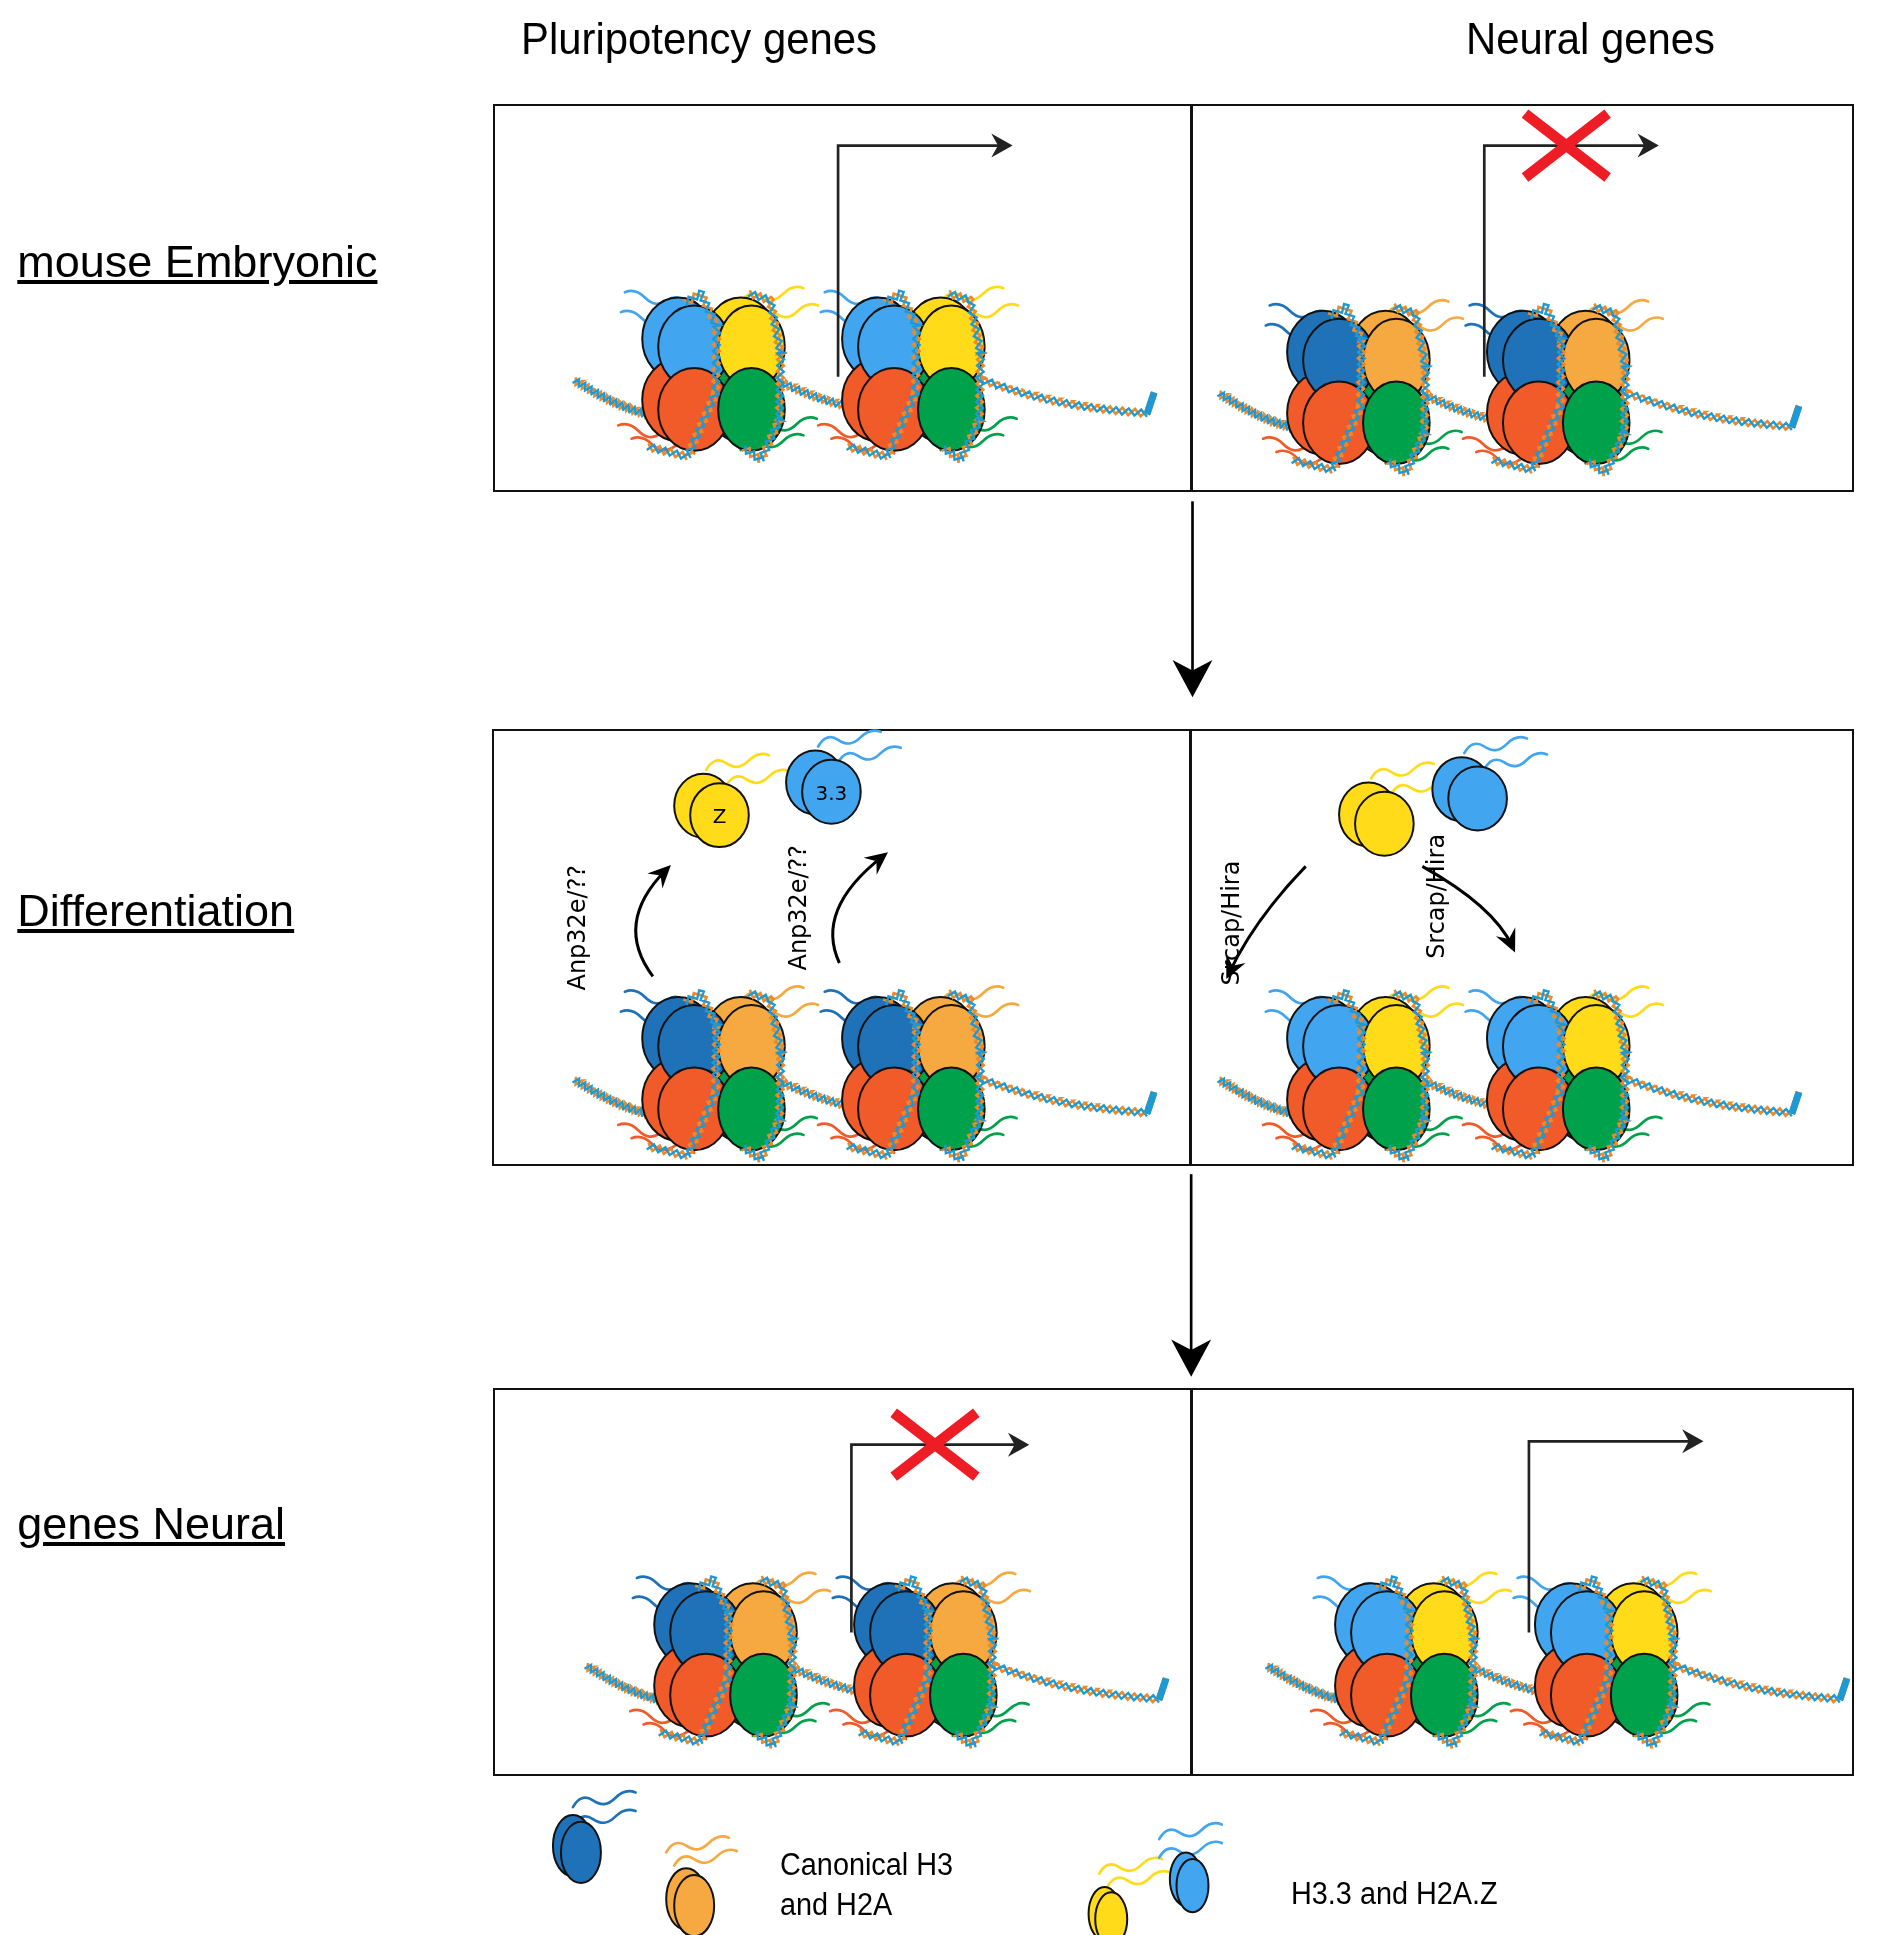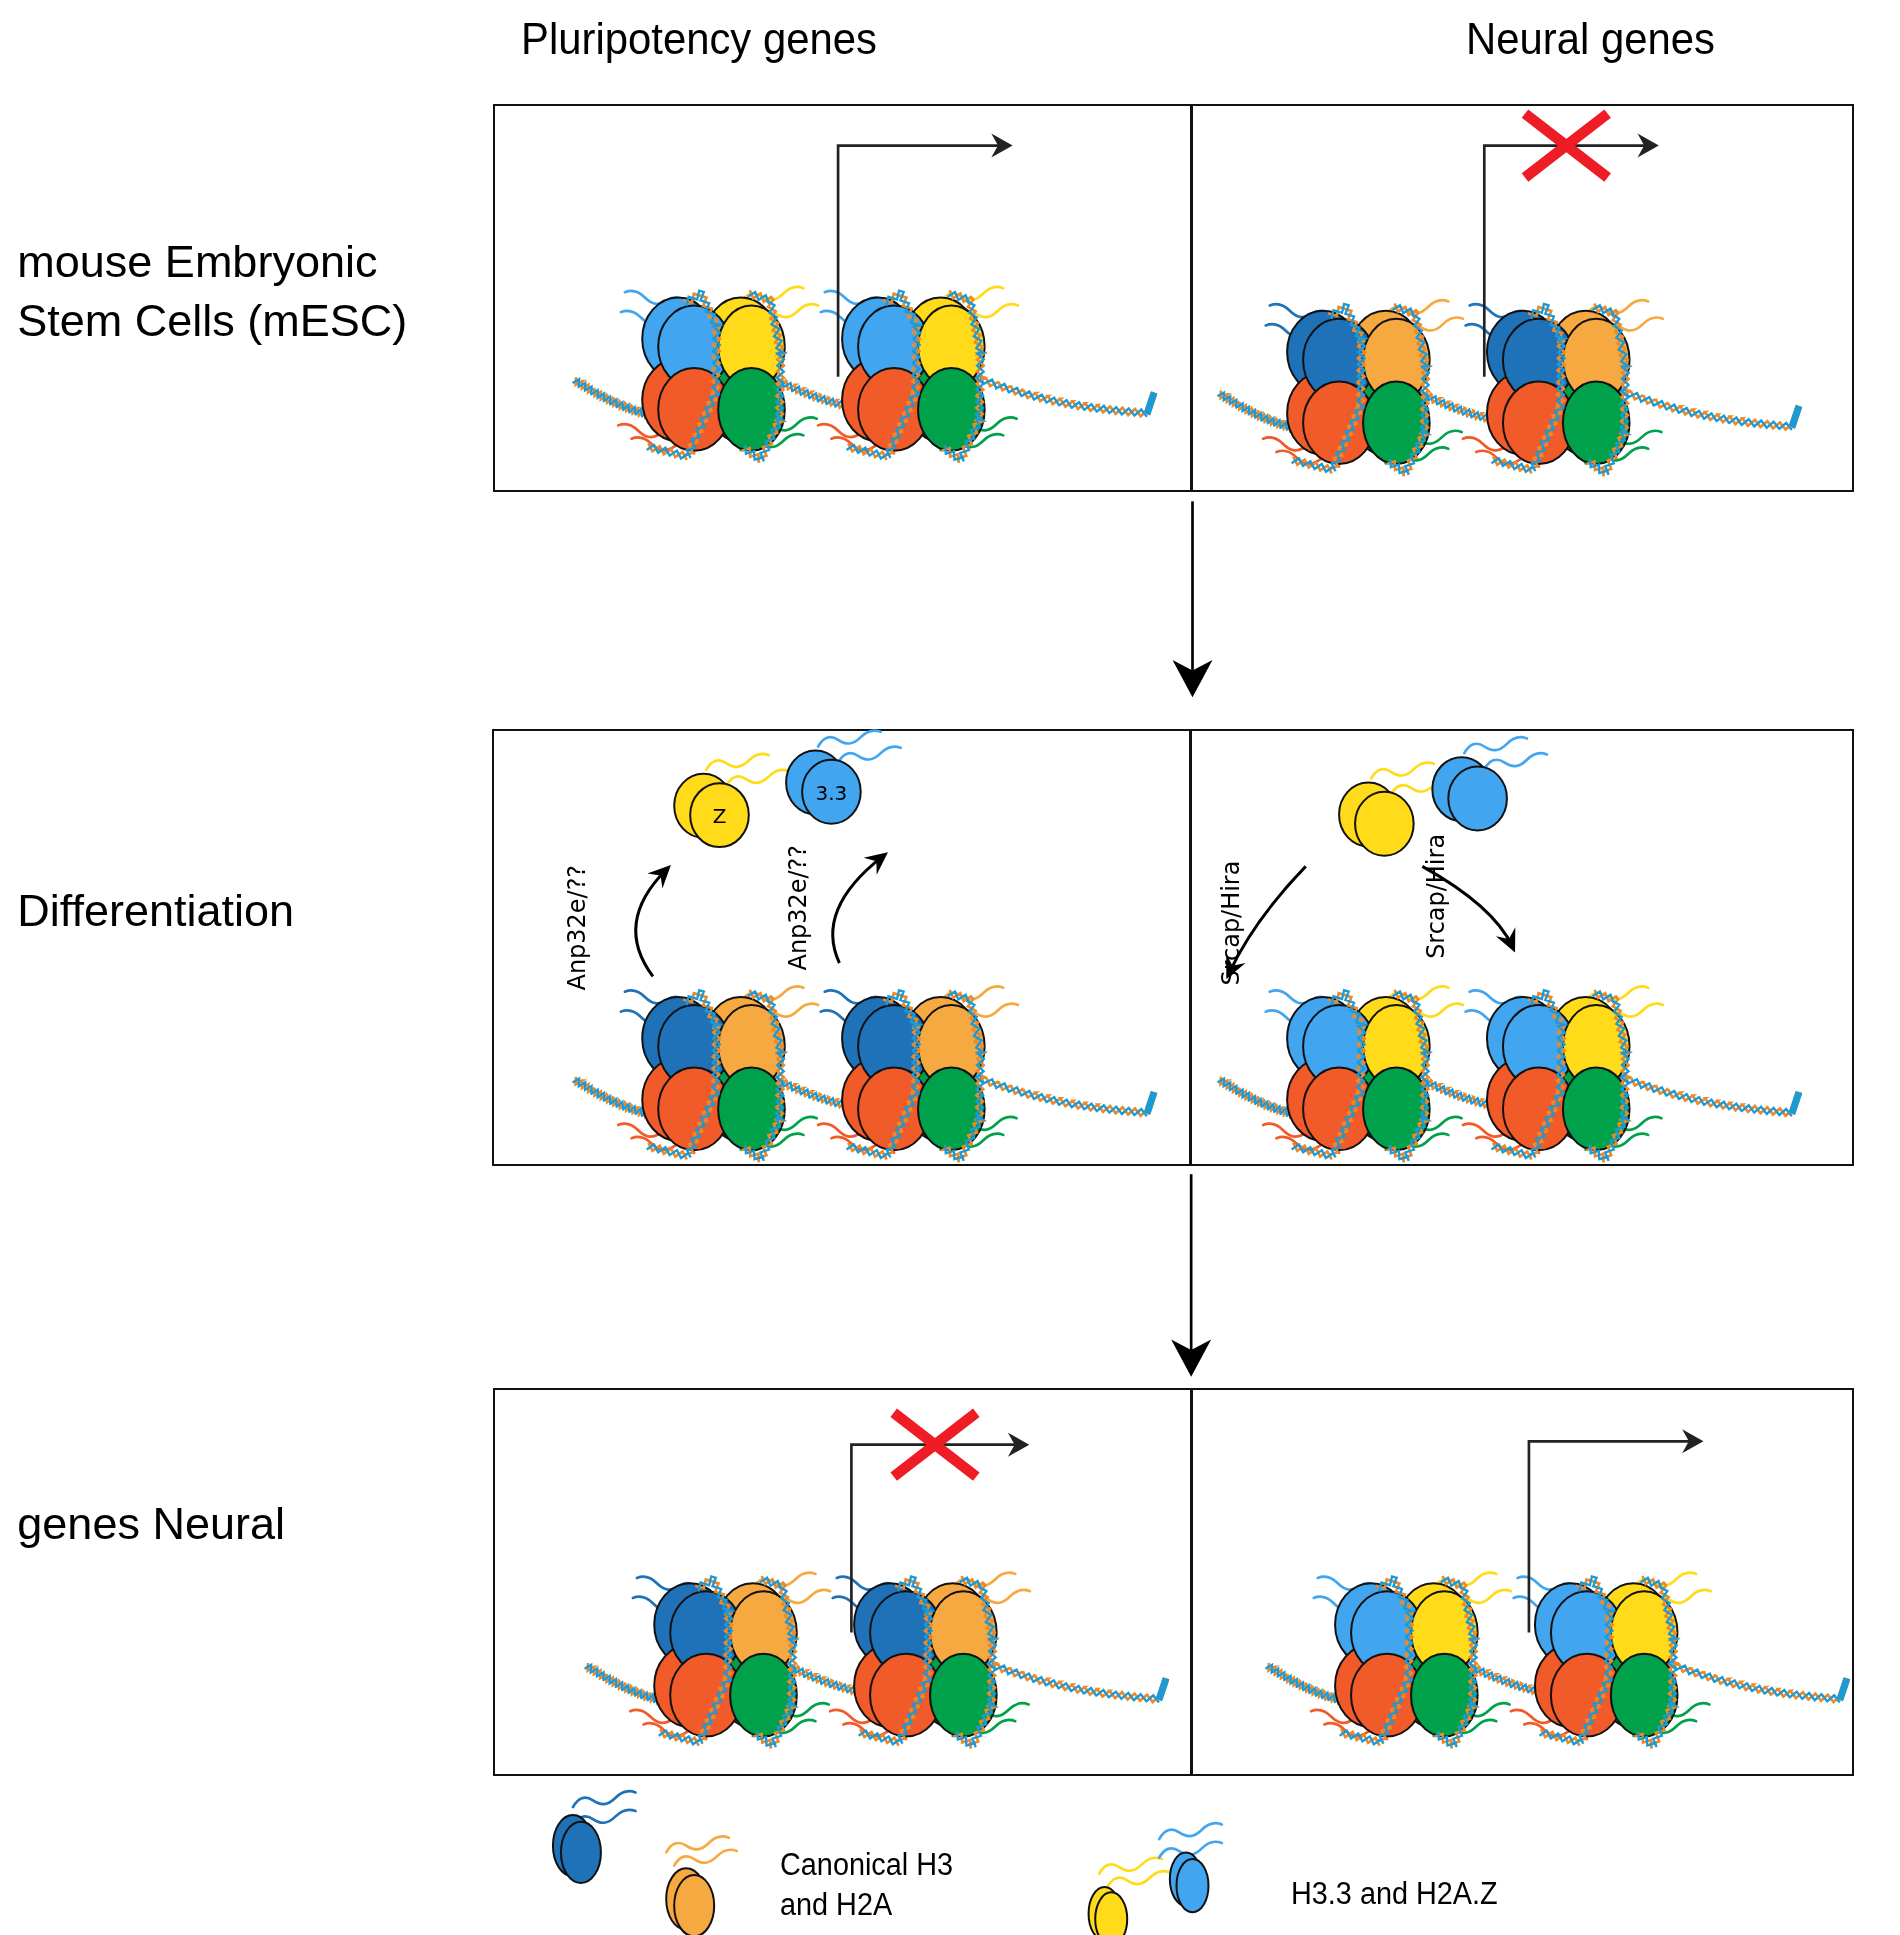--- a/index.html
+++ b/index.html
@@ -1,37 +1,36 @@
 <!DOCTYPE html>
 <html style="font-size:10.7px"><head>
 <meta charset="utf-8">
 <style>
   html, body { margin: 0; padding: 0; background: #ffffff; }
   body { width: 1900px; height: 1936px; position: relative; overflow: hidden;
          font-family: "Liberation Sans", sans-serif; color: #000; }
   .col-header { position: absolute; top: 12px; font-size: 45px; line-height: 53px; white-space: nowrap; transform: scaleX(0.93); transform-origin: left top; }
   .row-label { position: absolute; left: 17.3px; font-size: 45px; line-height: 59px; white-space: nowrap; }
-  .row-label span { display: block; }
+  .row-label span { display: block; text-decoration: underline; }
   .panel { position: absolute; border: 2.7px solid #111; box-sizing: border-box; background: #fff; }
   .divider { position: absolute; width: 2.7px; background: #111; }
   svg.stage { position: absolute; left: 0; top: 0; overflow: visible; }
   .legend-text { position: absolute; font-size: 31px; line-height: 40px; white-space: nowrap; transform: scaleX(0.93); transform-origin: left top; }
   .legend-text span { display: block; }
   .rot-label { font-family: "DejaVu Sans", sans-serif; font-size: 36px; }
   .dimer-label { font-family: "DejaVu Sans", sans-serif; font-size: 30px; }
 </style>
 </head>
 <body>
 
 <div class="col-header" style="left:521px;">Pluripotency genes</div>
 <div class="col-header" style="left:1466px;">Neural genes</div>
 
 <div class="row-label" style="top:232px;">
   <span>mouse Embryonic</span>
-  <span>Stem Cells (mESC)</span>
 </div>
 <div class="row-label" style="top:881px;text-align:center;">
   <span>Differentiation</span>
 </div>
 <div class="row-label" style="top:1494px;">
   <span>genes Neural</span>
 </div>
 
 <div class="panel" style="left:493px; top:104px; width:1361px; height:388px;"></div>
 <div class="divider" style="left:1190px; top:104px; height:388px;"></div>

